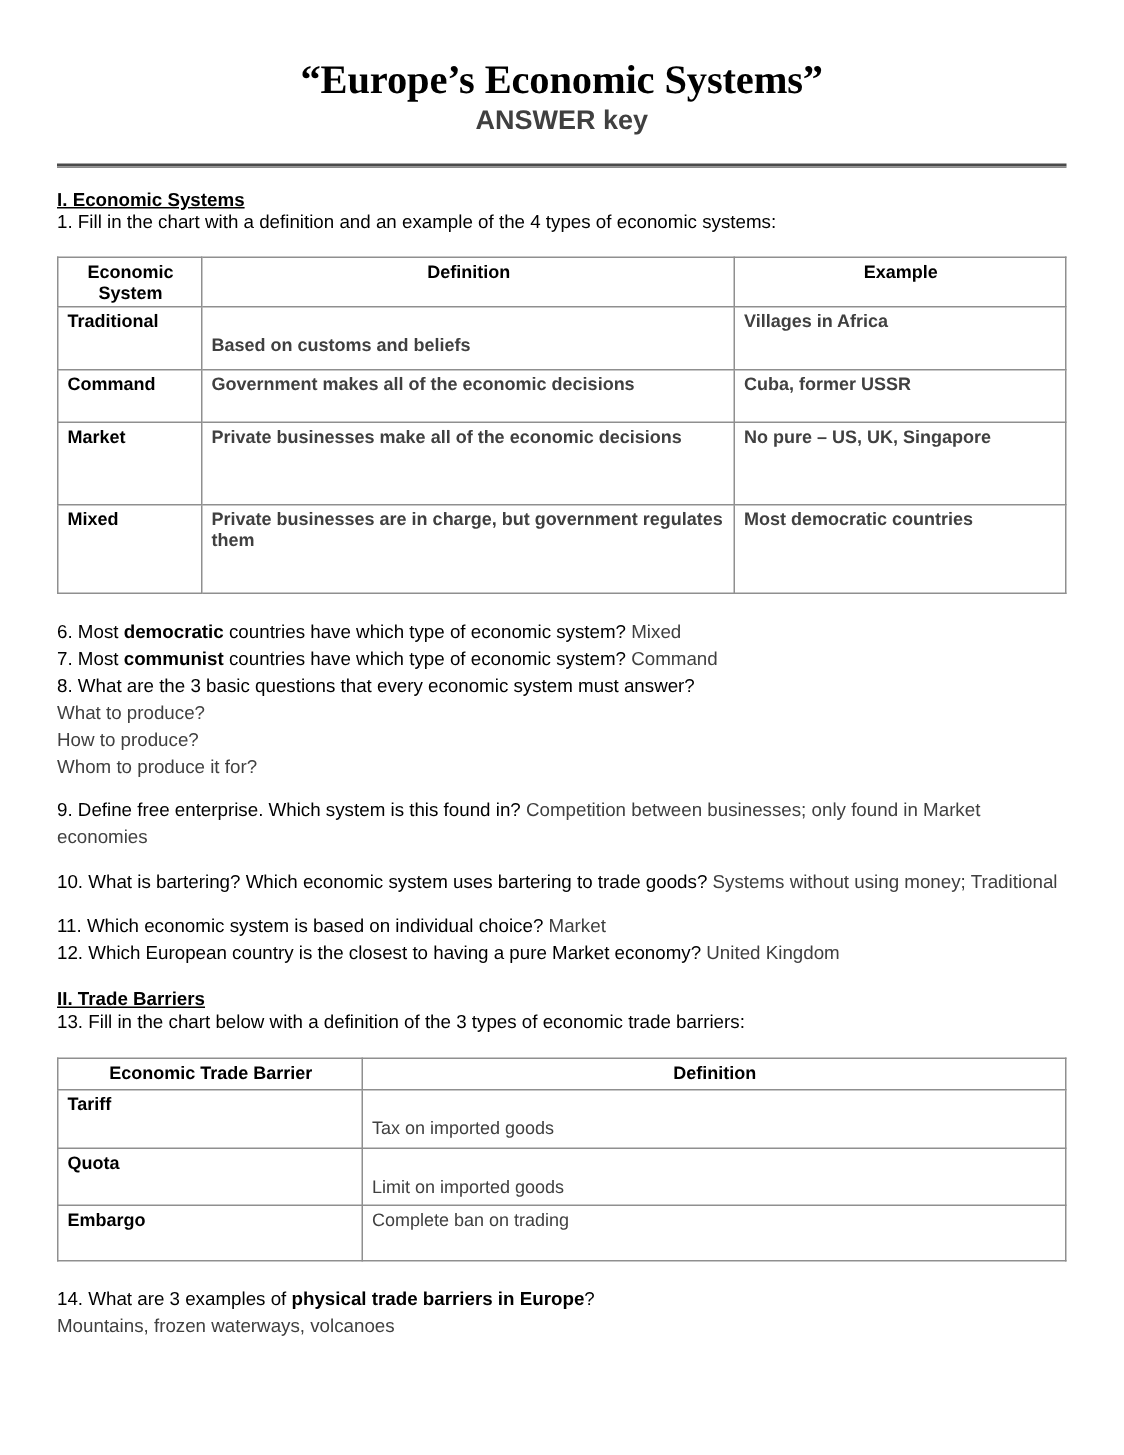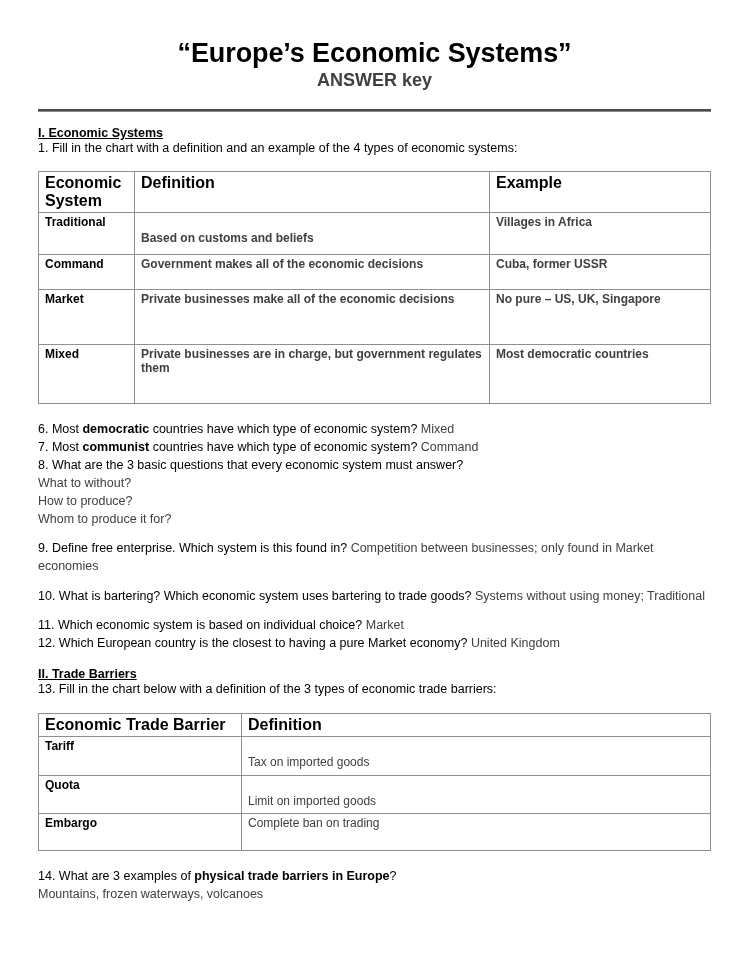--- a/index.html
+++ b/index.html
@@ -23,20 +23,21 @@
   }
 
   
   .title-block { padding-top: 38px; text-align: center; }
   .doc-title {
     font-size: 27px;
     font-weight: bold;
     line-height: 1.12;
     letter-spacing: -0.1px;
     color: #000;
+    font-family: Liberation Serif, serif;
   }
   .doc-subtitle {
     font-size: 18px;
     font-weight: bold;
     line-height: 1.2;
     margin-top: 2px;
   }
   .hrule {
     margin-top: 17px;
     height: 0;
@@ -69,22 +70,22 @@
     font-size: 12px;
   }
   table.doc-table td, table.doc-table th {
     border: 1px solid #8f8f8f;
     padding: 2px 5px 2px 6px;
     vertical-align: top;
     text-align: left;
     font-weight: bold;
   }
   table.doc-table th {
-    text-align: left;
-    font-size: 16px;
+    text-align: center;
+    font-size: 12px;
     padding-top: 2px;
     padding-bottom: 2px;
   }
   .t1 col.c1 { width: 96px; }
   .t1 col.c2 { width: 355px; }
   .t1 col.c3 { width: 221px; }
   .t2 col.c1 { width: 203px; }
   .t2 col.c2 { width: 469px; }
 
   .cell-inner { display: block; line-height: 1.33; }
@@ -165,21 +166,21 @@
 
   <div class="spacer-md"></div>
 
   <div class="q-line">
     <span>6. Most </span><span class="bold">democratic</span><span> countries have which type of economic system? </span><span class="red">Mixed</span>
   </div>
   <div class="q-line">
     <span>7. Most </span><span class="bold">communist</span><span> countries have which type of economic system? </span><span class="red">Command</span>
   </div>
   <div class="q-line">8. What are the 3 basic questions that every economic system must answer?</div>
-  <div class="q-line red">What to without?</div>
+  <div class="q-line red">What to produce?</div>
   <div class="q-line red">How to produce?</div>
   <div class="q-line red">Whom to produce it for?</div>
 
   <div class="spacer-sm"></div>
 
   <div class="q-line">
     <span>9. Define free enterprise. Which system is this found in? </span><span class="red">Competition between businesses; only found in Market economies</span>
   </div>
 
   <div class="spacer-sm"></div>

